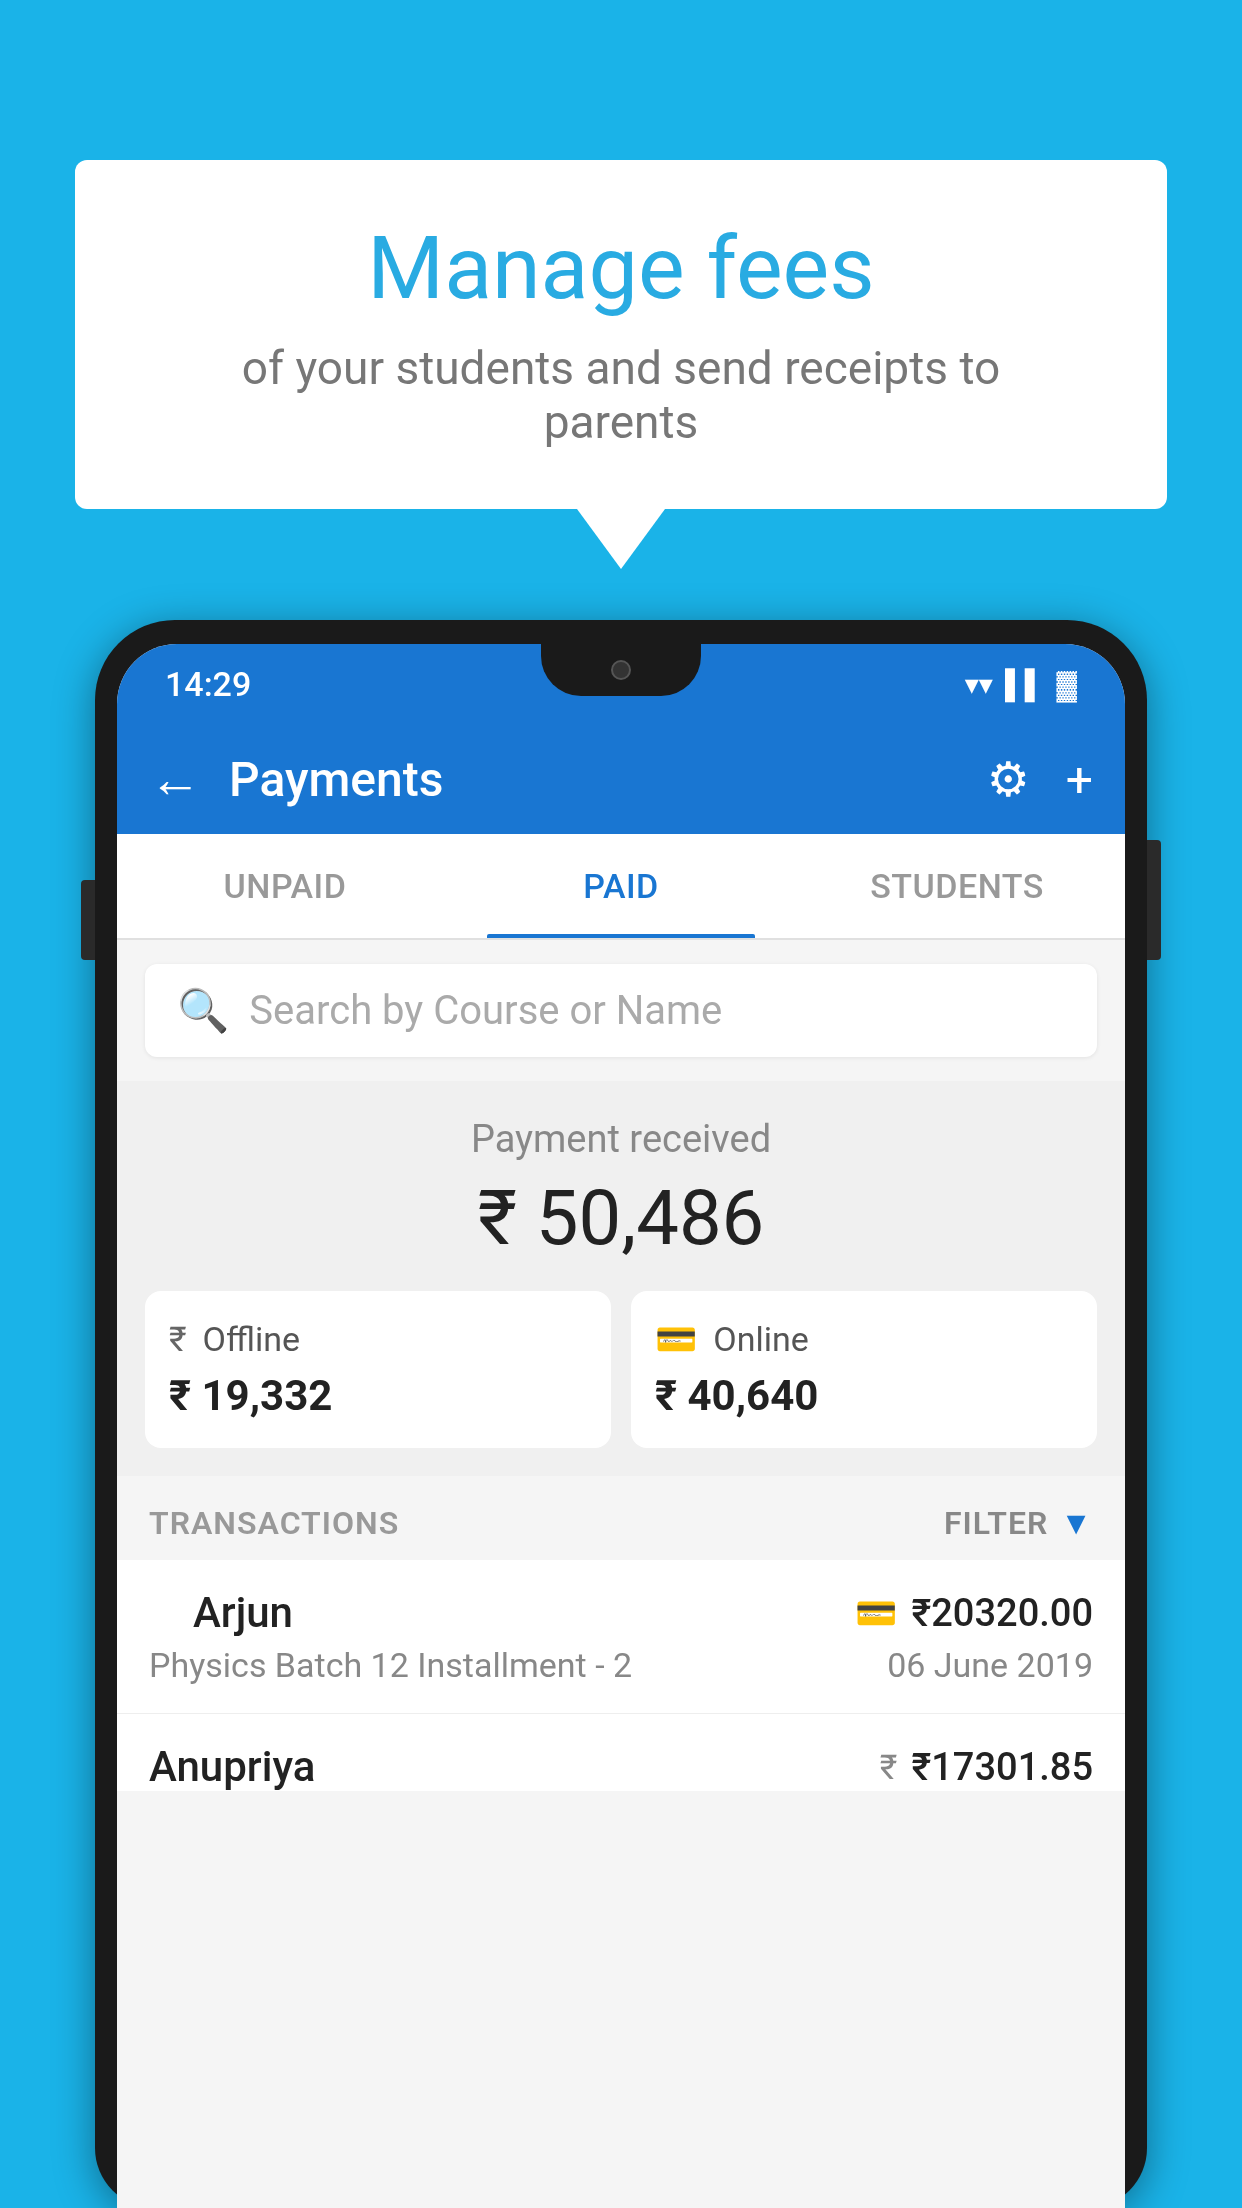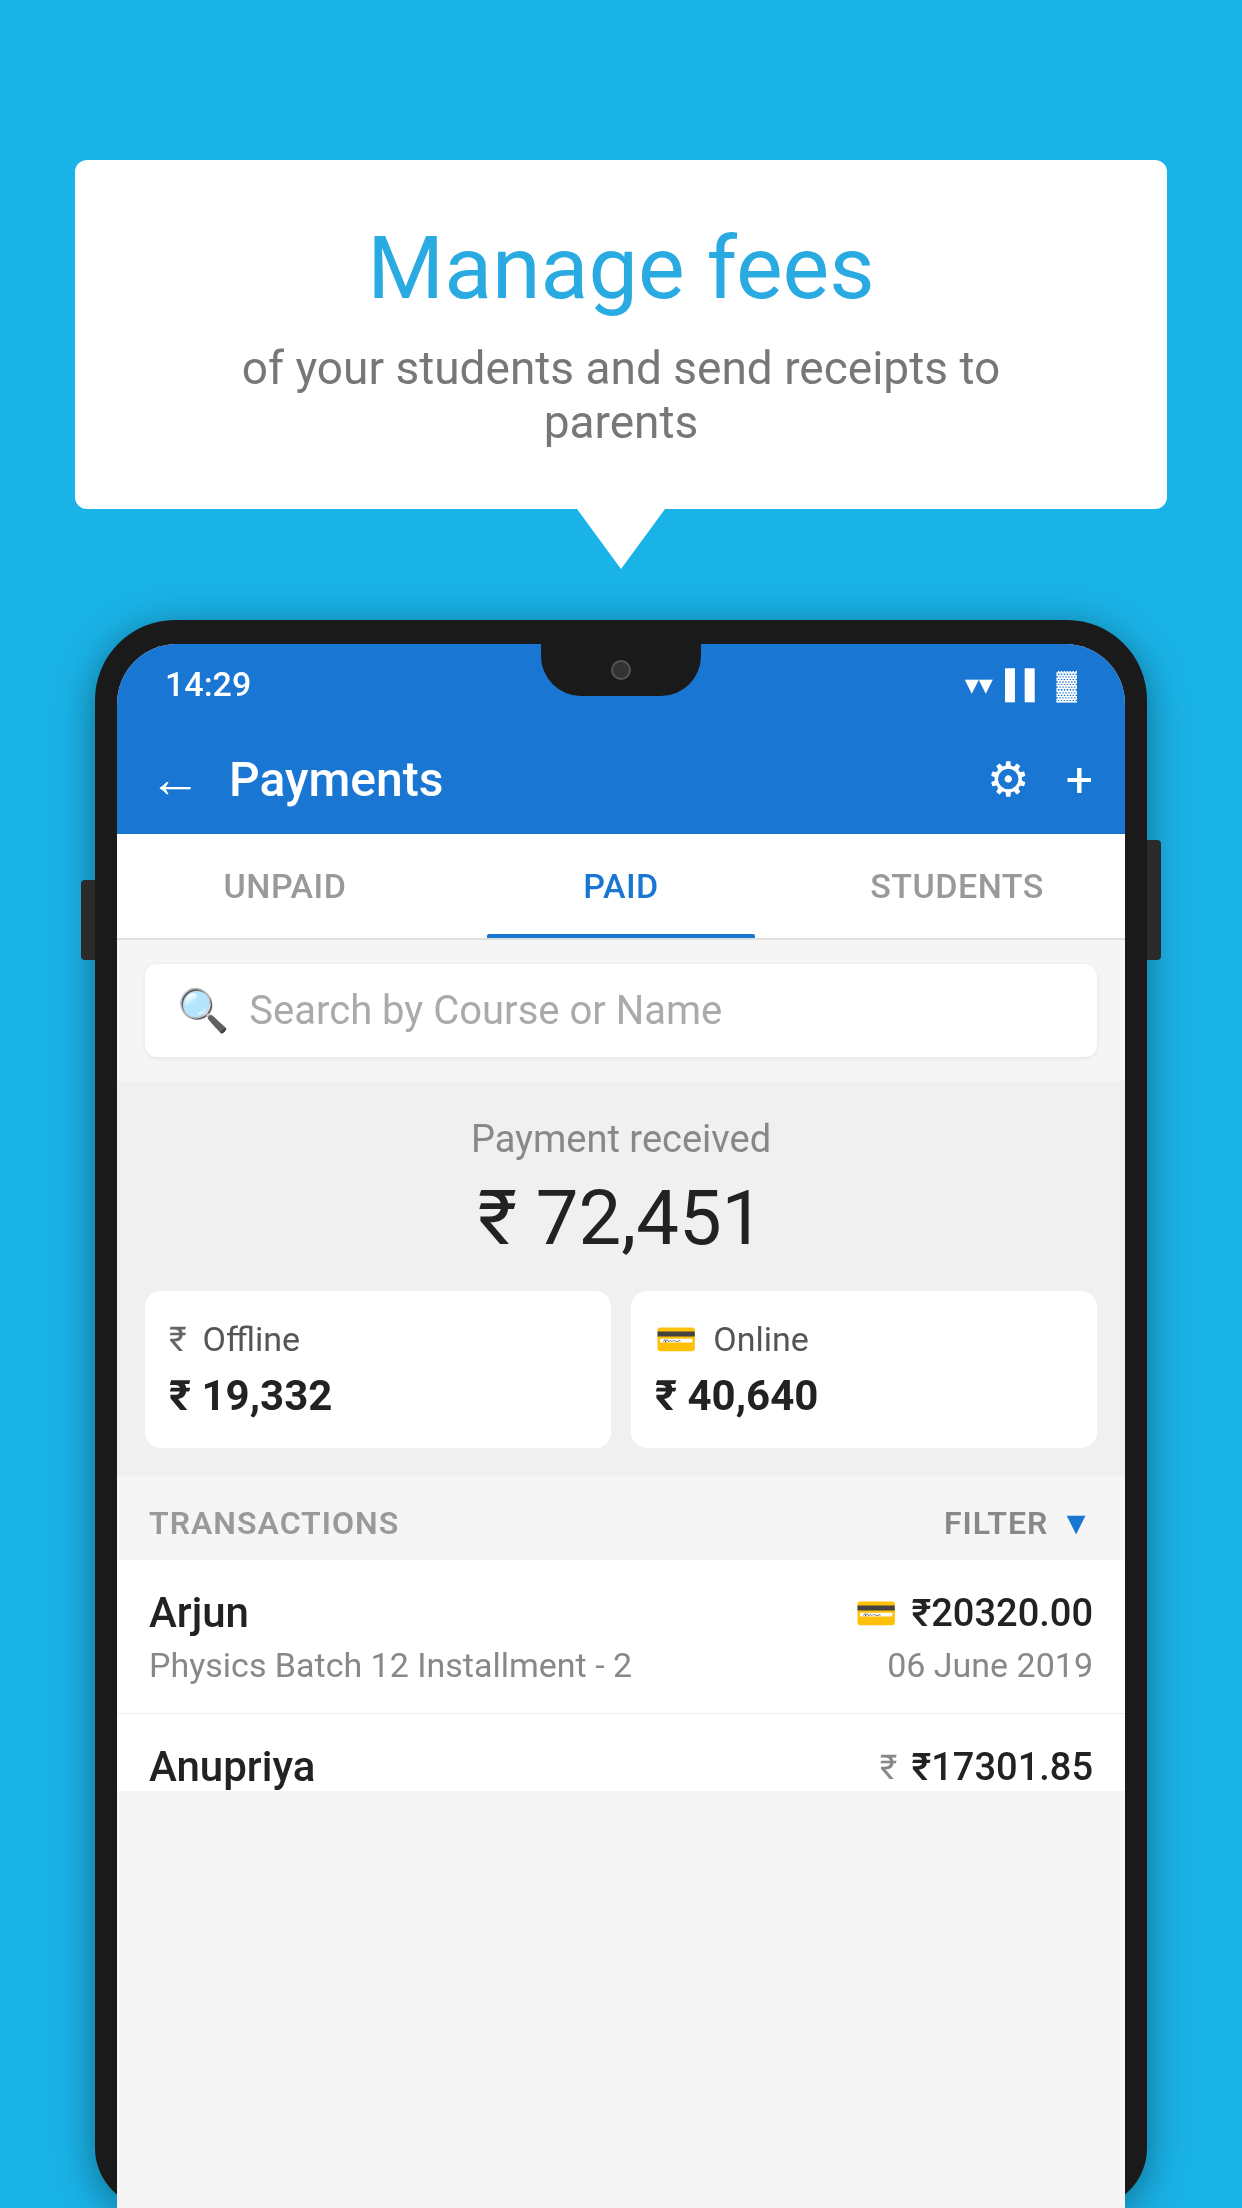--- a/index.html
+++ b/index.html
@@ -345,20 +345,21 @@
       background: #fff;
       padding: 28px 32px;
       border-bottom: 1px solid #eee;
     }
 
     .transaction-row-top {
       display: flex;
       justify-content: space-between;
       align-items: center;
       margin-bottom: 8px;
+      margin-left: 44px;
     }
 
     .transaction-name {
       font-size: 42px;
       font-weight: 500;
       color: #222;
     }
 
     .transaction-amount-row {
       display: flex;
@@ -455,21 +456,21 @@
 
       <div class="search-container">
         <div class="search-box">
           <span class="search-icon-svg">🔍</span>
           <span class="search-placeholder">Search by Course or Name</span>
         </div>
       </div>
 
       <div class="payment-section">
         <div class="payment-label">Payment received</div>
-        <div class="payment-amount">₹ 72,451</div>
+        <div class="payment-amount">₹ 50,486</div>
         <div class="payment-cards">
           <div class="payment-card">
             <div class="payment-card-header">
               <span class="payment-card-icon">₹</span>
               <span>Offline</span>
             </div>
             <div class="payment-card-amount">₹ 19,332</div>
           </div>
           <div class="payment-card">
             <div class="payment-card-header">

